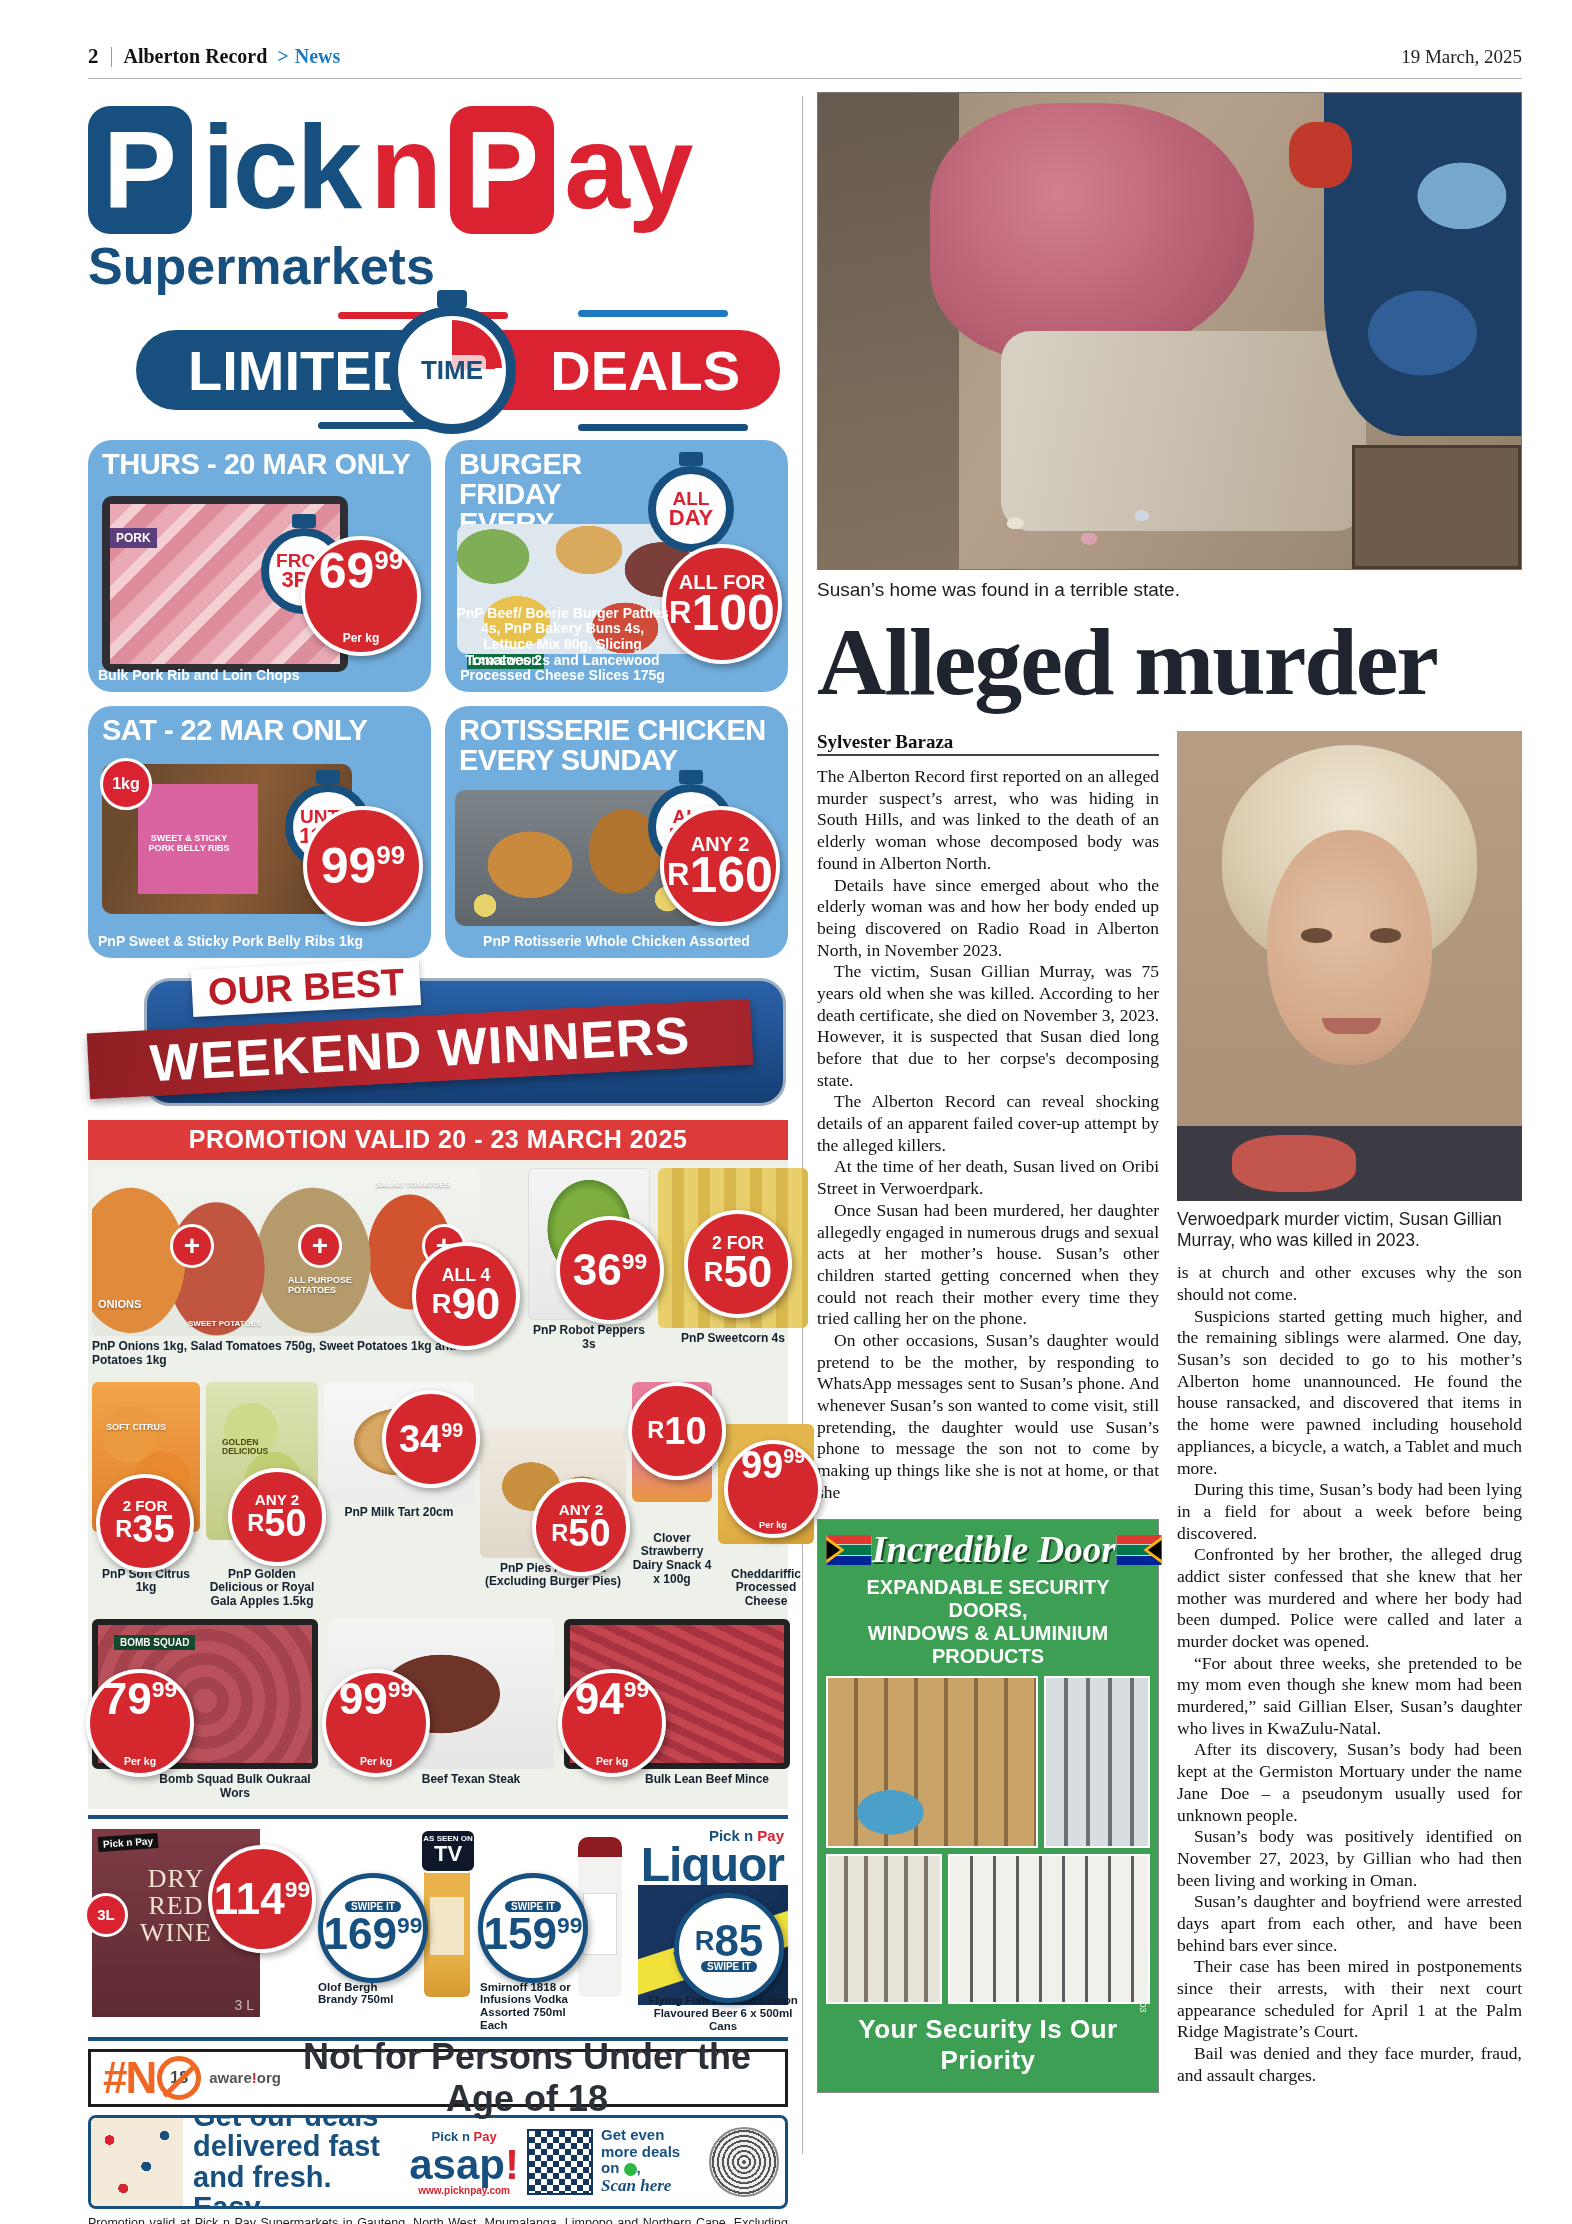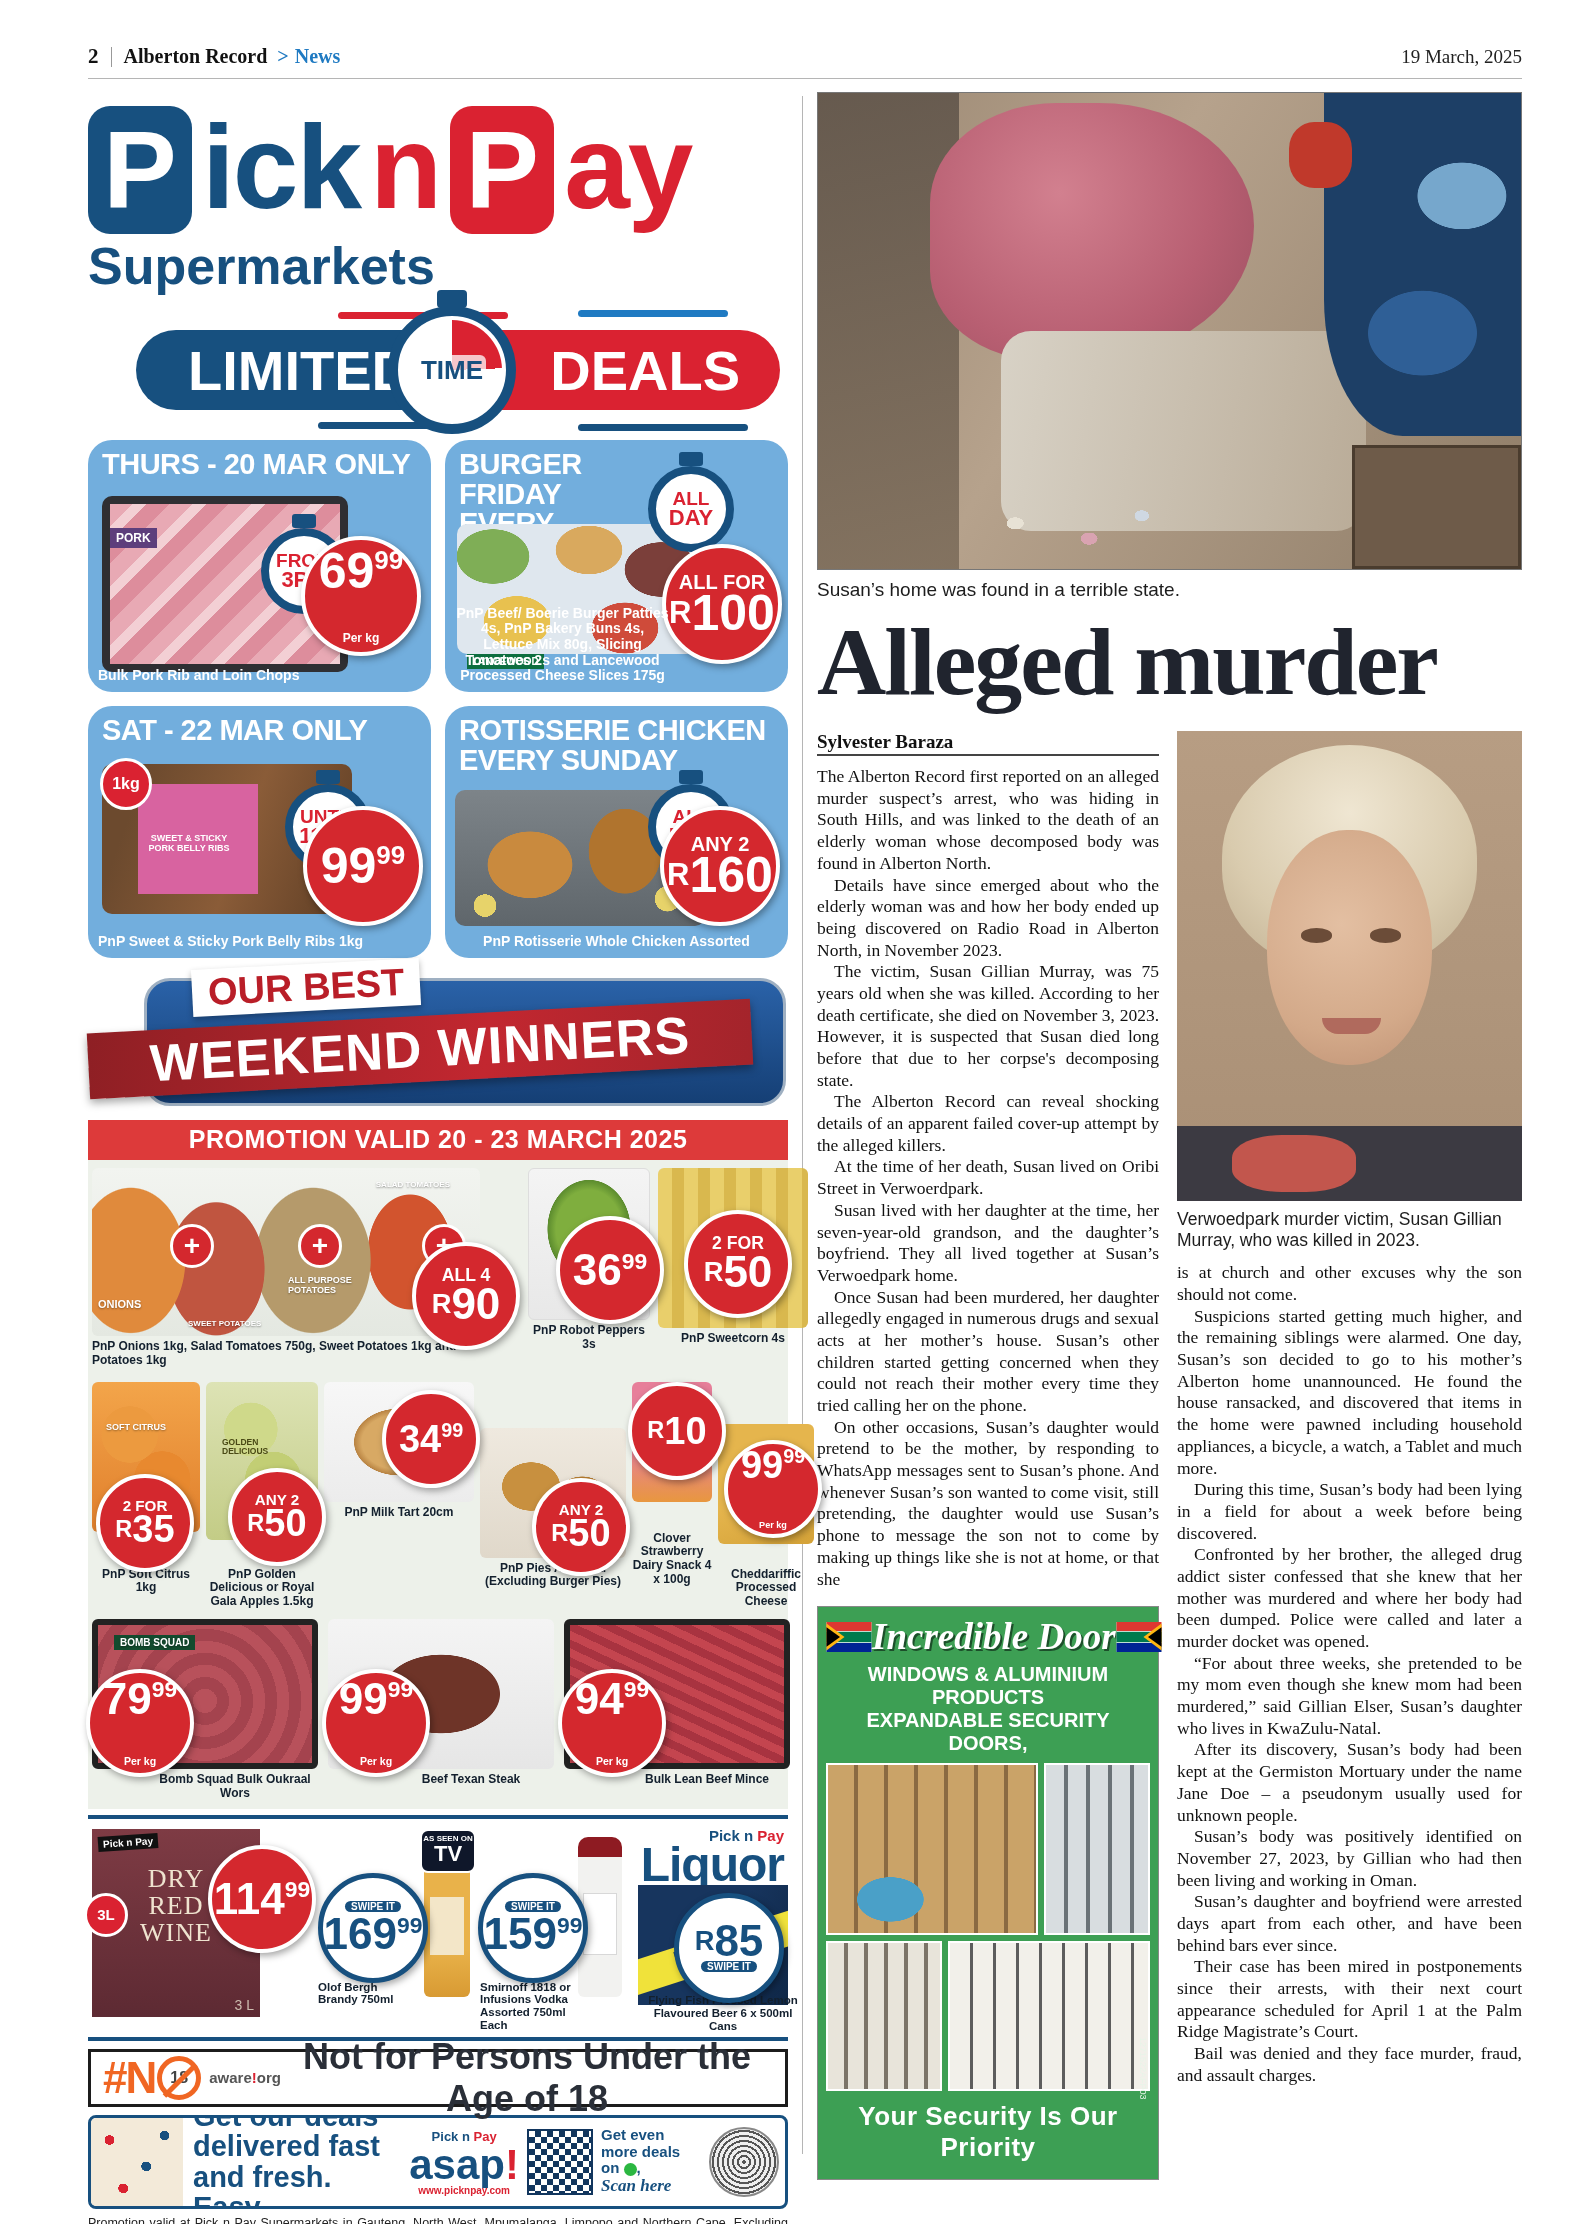--- a/index.html
+++ b/index.html
@@ -636,21 +636,20 @@
 
       <div class="body-row">
 
         <div class="bcol1">
           <div class="byline">Sylvester Baraza</div>
           <p class="para">The Alberton Record first reported on an alleged murder suspect’s arrest, who was hiding in South Hills, and was linked to the death of an elderly woman whose decomposed body was found in Alberton North.</p>
           <p class="para ind">Details have since emerged about who the elderly woman was and how her body ended up being discovered on Radio Road in Alberton North, in November 2023.</p>
           <p class="para ind">The victim, Susan Gillian Murray, was 75 years old when she was killed. According to her death certificate, she died on November 3, 2023. However, it is suspected that Susan died long before that due to her corpse's decomposing state.</p>
           <p class="para ind">The Alberton Record can reveal shocking details of an apparent failed cover-up attempt by the alleged killers.</p>
           <p class="para ind">At the time of her death, Susan lived on Oribi Street in Verwoerdpark.</p>
-          <p class="para ind">Susan lived with her daughter at the time, her seven-year-old grandson, and the daughter’s boyfriend. They all lived together at Susan’s Verwoedpark home.</p>
           <p class="para ind">Once Susan had been murdered, her daughter allegedly engaged in numerous drugs and sexual acts at her mother’s house. Susan’s other children started getting concerned when they could not reach their mother every time they tried calling her on the phone.</p>
           <p class="para ind">On other occasions, Susan’s daughter would pretend to be the mother, by responding to WhatsApp messages sent to Susan’s phone. And whenever Susan’s son wanted to come visit, still pretending, the daughter would use Susan’s phone to message the son not to come by making up things like she is not at home, or that she</p>
 
           <div class="door">
             <div class="door-head">
               <svg class="flag" viewBox="0 0 60 40">
                 <rect width="60" height="40" fill="#fff"></rect>
                 <rect width="60" height="12" fill="#de3831"></rect>
                 <rect y="28" width="60" height="12" fill="#002395"></rect>
                 <rect y="13" width="60" height="14" fill="#007a4d"></rect>
@@ -661,22 +660,22 @@
               <svg class="flag rt" viewBox="0 0 60 40">
                 <rect width="60" height="40" fill="#fff"></rect>
                 <rect width="60" height="12" fill="#de3831"></rect>
                 <rect y="28" width="60" height="12" fill="#002395"></rect>
                 <rect y="13" width="60" height="14" fill="#007a4d"></rect>
                 <path d="M0,2 L24,20 L0,38 Z" fill="#ffb612"></path>
                 <path d="M0,7 L18,20 L0,33 Z" fill="#000"></path>
               </svg>
             </div>
             <div class="door-sub">
+              <div>EXPANDABLE SECURITY DOORS,</div>
               <div>WINDOWS &amp; ALUMINIUM PRODUCTS</div>
-              <div>EXPANDABLE SECURITY DOORS,</div>
             </div>
             <div class="dprow">
               <div class="dp dp1"></div>
               <div class="dp dp2"></div>
             </div>
             <div class="dprow">
               <div class="dp dp3"></div>
               <div class="dp dp4"></div>
             </div>
             <div class="door-tag">Your Security Is Our Priority</div>

